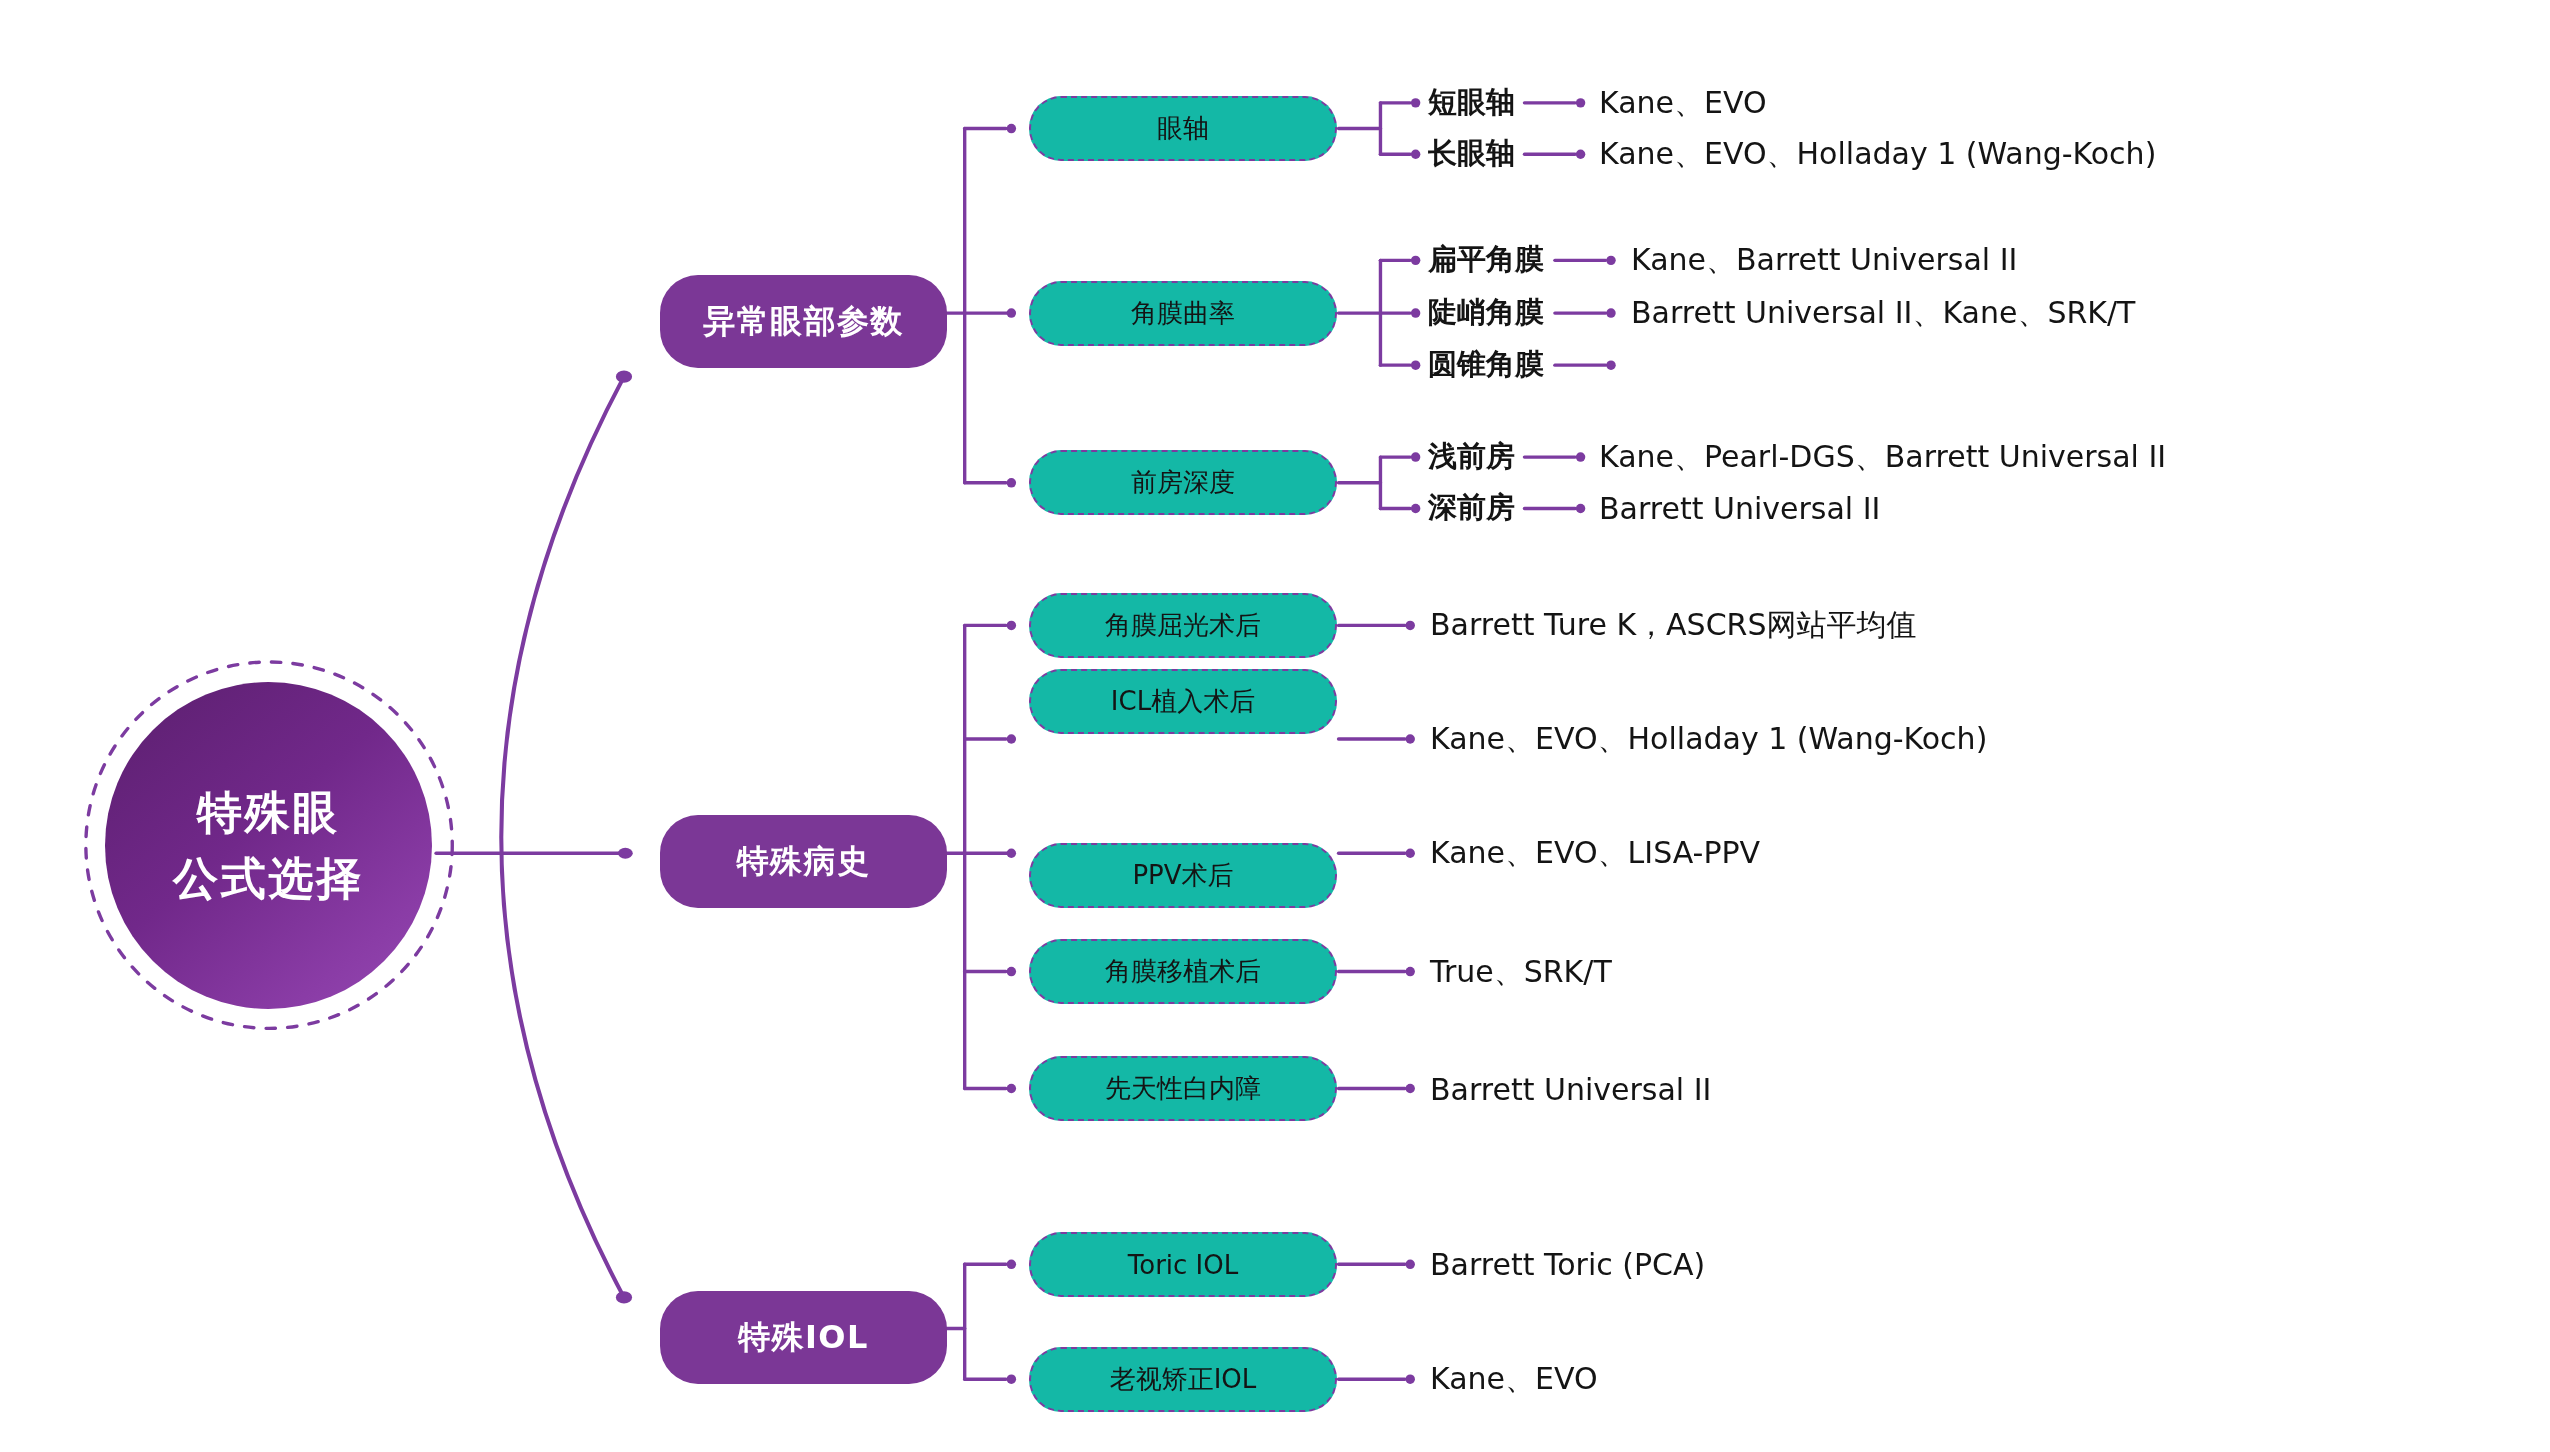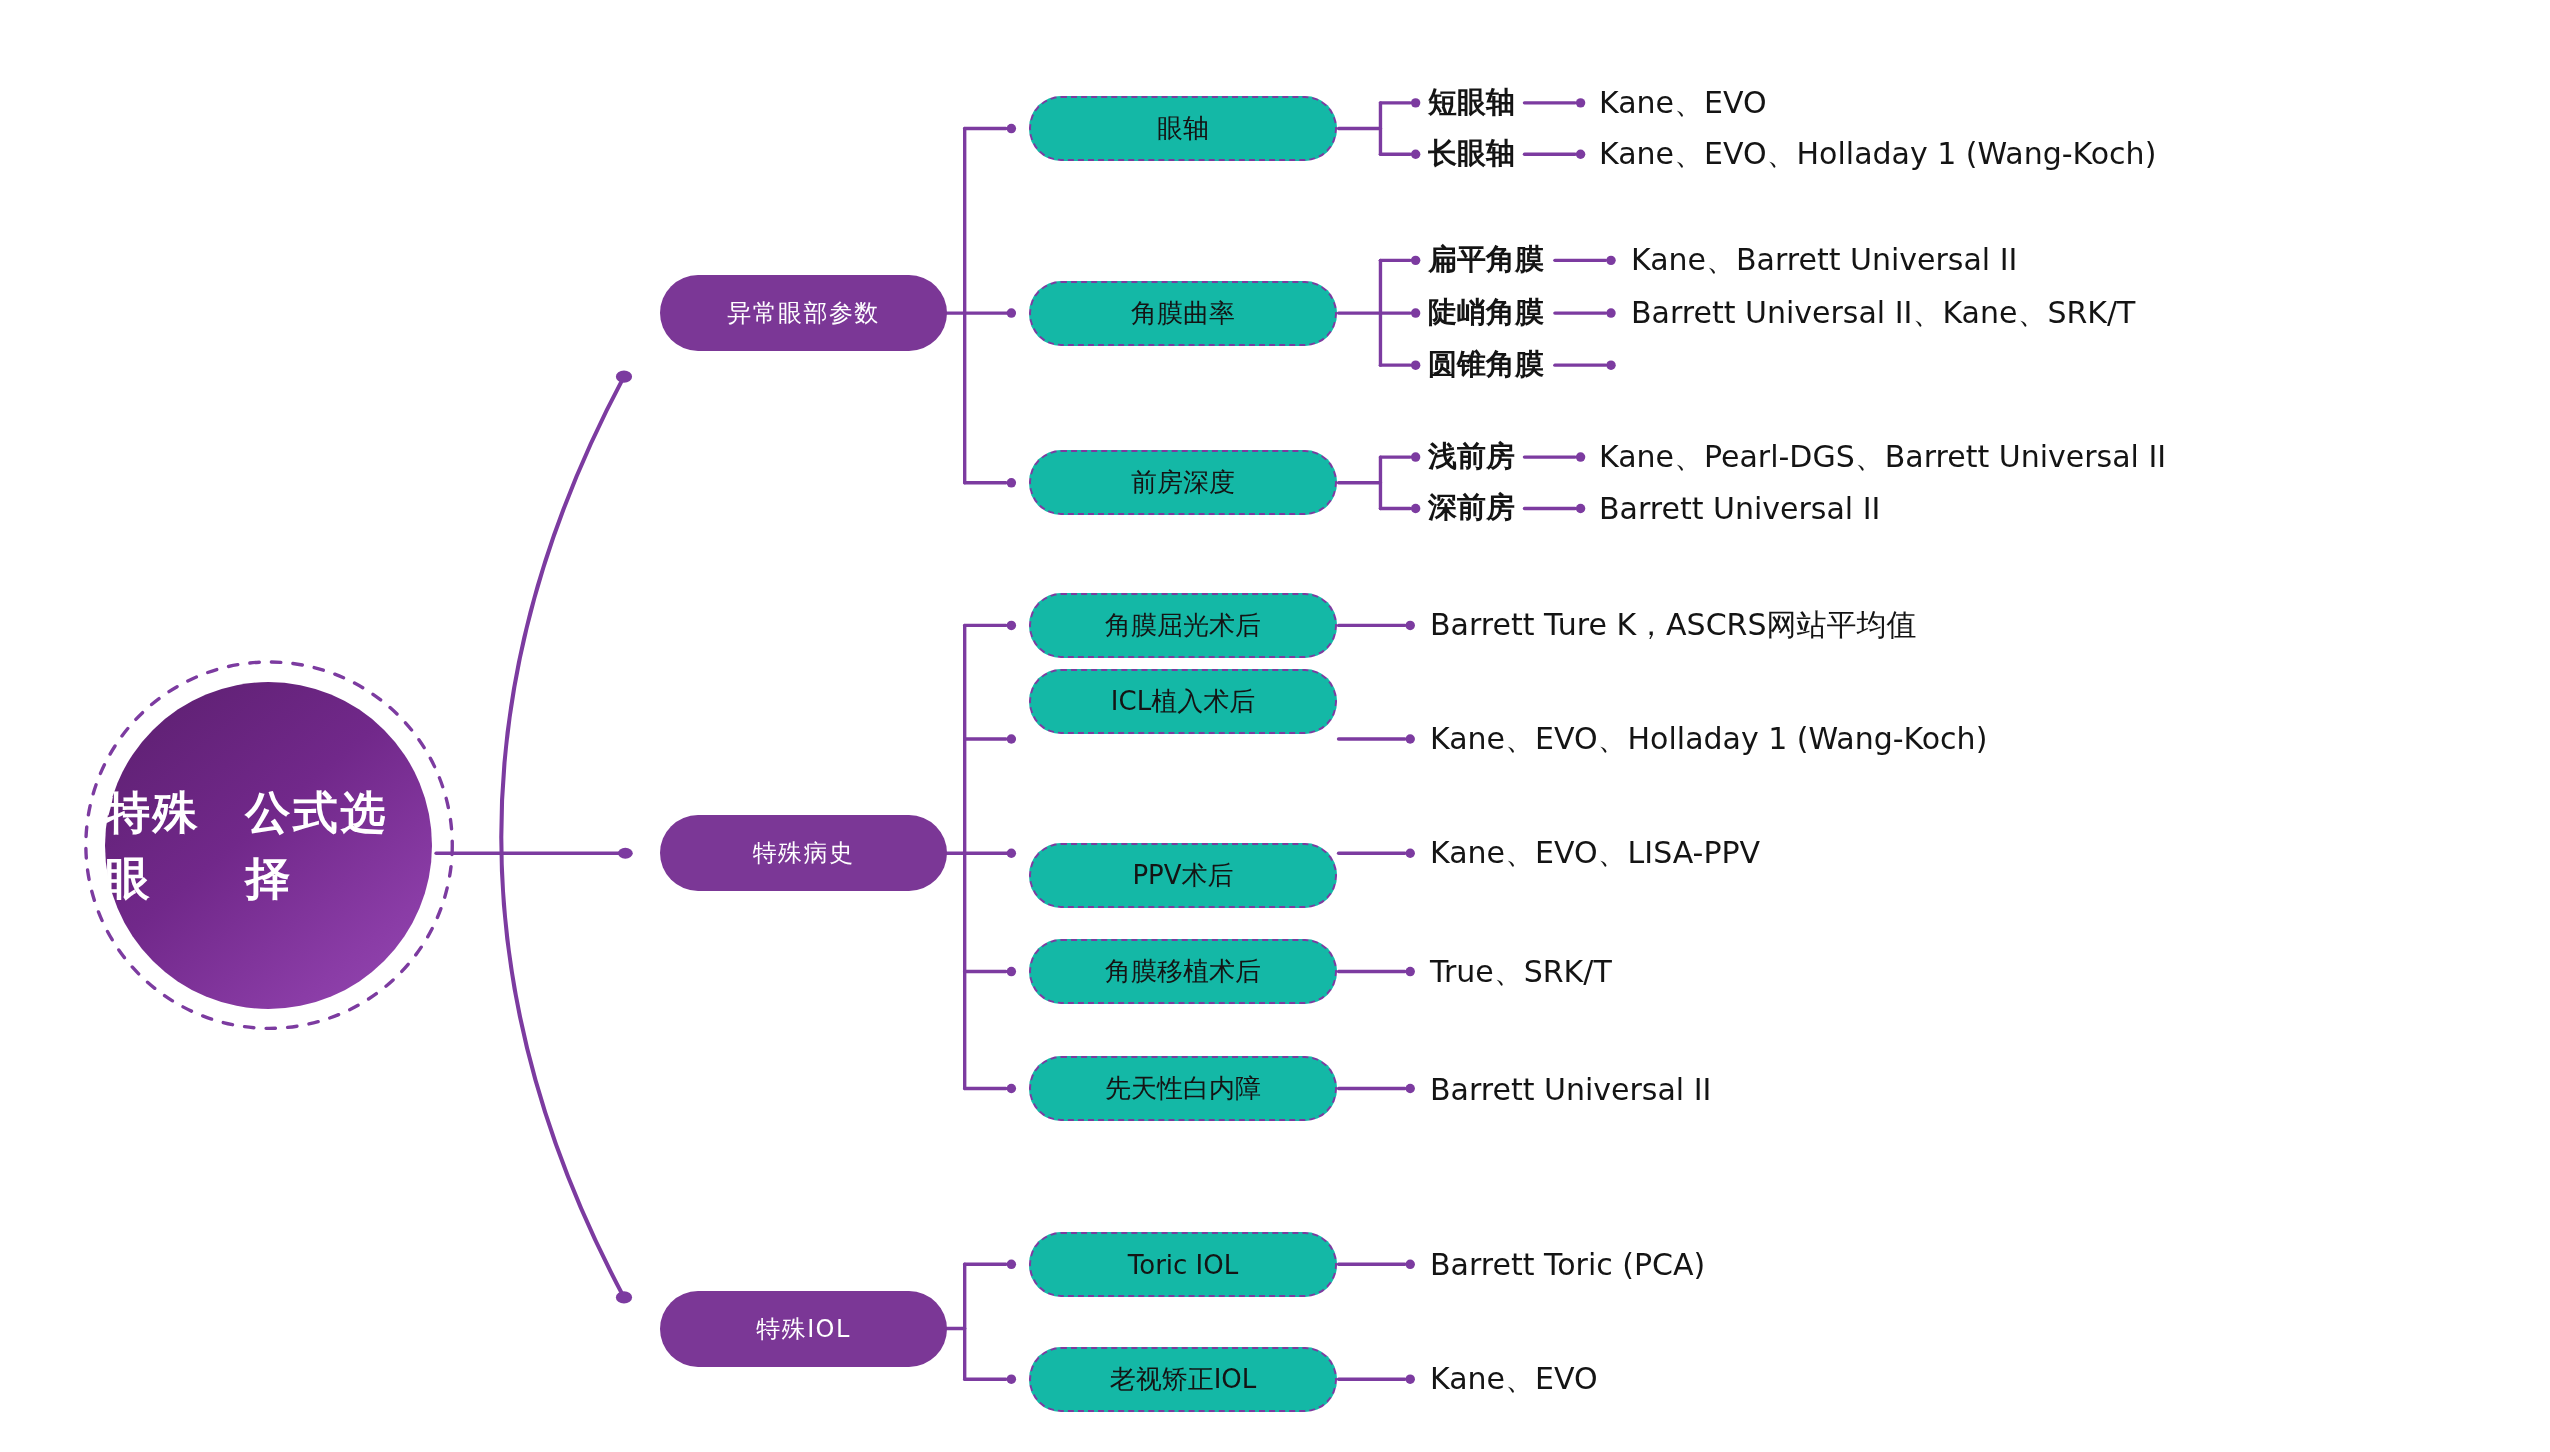--- a/index.html
+++ b/index.html
@@ -14,28 +14,28 @@
     font-family:"DejaVu Sans","Liberation Sans",sans-serif;
     color:var(--ink);
   }
   #canvas{position:relative;width:2550px;height:1453px;background:#ffffff;}
   svg.wires{position:absolute;left:0;top:0;width:2550px;height:1453px;}
 
   .root-circle{
     position:absolute;left:105px;top:682px;width:327px;height:327px;
     border-radius:50%;
     background:linear-gradient(140deg,#5B1F6E 0%,#71288A 45%,#8A3CA6 80%,#9549B3 100%);
-    display:flex;flex-direction:row;align-items:center;justify-content:center;
+    display:flex;flex-direction:column;align-items:center;justify-content:center;
     color:#ffffff;font-size:45px;font-weight:bold;letter-spacing:2.7px;line-height:1.45;
   }
   .pill{
-    position:absolute;left:660px;width:287px;height:76px;
+    position:absolute;left:660px;width:287px;height:93px;
     background:var(--purple);border-radius:38px;
     display:flex;align-items:center;justify-content:center;
-    color:#ffffff;font-size:24px;font-weight:400;letter-spacing:1.4px;white-space:nowrap;
+    color:#ffffff;font-size:32px;font-weight:700;letter-spacing:1.4px;white-space:nowrap;
   }
   .dashed-box{
     position:absolute;left:1029px;width:308px;height:65px;
     border:2.7px dashed var(--line);border-radius:32px;background:#14b8a6;
     display:flex;align-items:center;justify-content:center;
     font-size:26px;font-weight:400;color:var(--ink);white-space:nowrap;
   }
   .sub-label{
     position:absolute;left:1428px;transform:translateY(-50%);
     font-size:29px;font-weight:700;color:var(--ink);white-space:nowrap;

